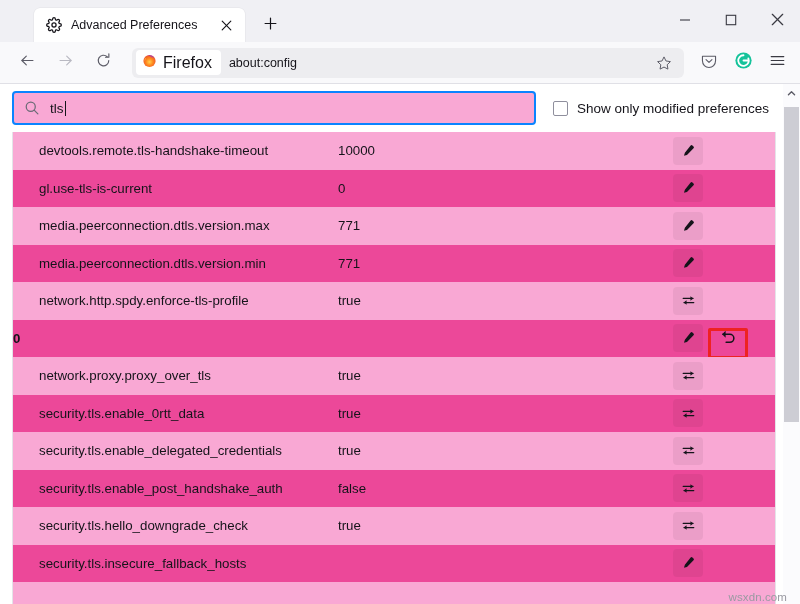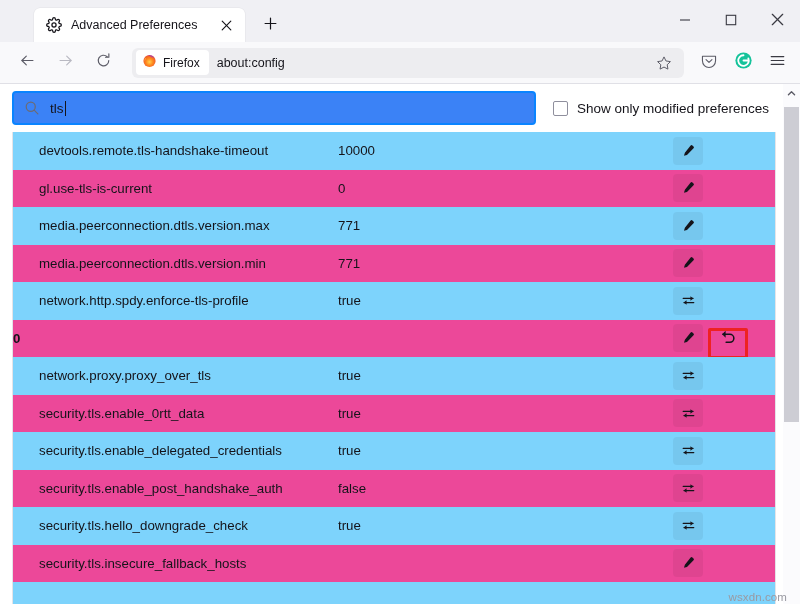--- a/index.html
+++ b/index.html
@@ -101,21 +101,21 @@
   }
   .brandchip {
     display: flex;
     align-items: center;
     gap: 6px;
     background: #ffffff;
     border-radius: 4px;
     padding: 3px 9px 3px 6px;
     margin-right: 8px;
   }
-  .brandchip-label { font-size: 12px; color: #15141a; }
+  .brandchip-label { font-size: 16px; color: #15141a; }
   .urltext {
     flex: 1 1 auto;
     font-size: 12.5px;
     color: #15141a;
     white-space: nowrap;
     overflow: hidden;
   }
   .star { width: 28px; height: 28px; display:flex; align-items:center; justify-content:center; }
   .trailbtn {
     width: 30px; height: 30px;
@@ -141,21 +141,21 @@
   }
   .searchwrap {
     position: relative;
     width: 524px;
     height: 34px;
     border: 2px solid #0a84ff;
     border-radius: 4px;
     display: flex;
     align-items: center;
     padding: 0 10px;
-    background: #3b82f6;
+    background: #f9a8d4;
   }
   .search-icon { flex: 0 0 16px; width:16px; height:16px; margin-right: 10px; }
   .search-value {
     font-size: 13.5px;
     color: #15141a;
     white-space: nowrap;
   }
   .caret {
     display: inline-block;
     width: 1px;
@@ -188,21 +188,21 @@
     border-left: 1px solid #e4e4e8;
     border-right: 1px solid #e4e4e8;
     overflow: hidden;
     background: #ffffff;
   }
   .prow {
     position: relative;
     height: 37.5px;
     display: flex;
     align-items: center;
-    background: #7dd3fc;
+    background: #f9a8d4;
   }
   .prow.alt { background: #ec4899; }
   .prow.modified .pname,
   .prow.modified .pval { font-weight: bold; color: #15141a; }
   .pname {
     width: 325px;
     padding-left: 26px;
     font-size: 13.3px;
     color: #15141a;
     white-space: nowrap;

